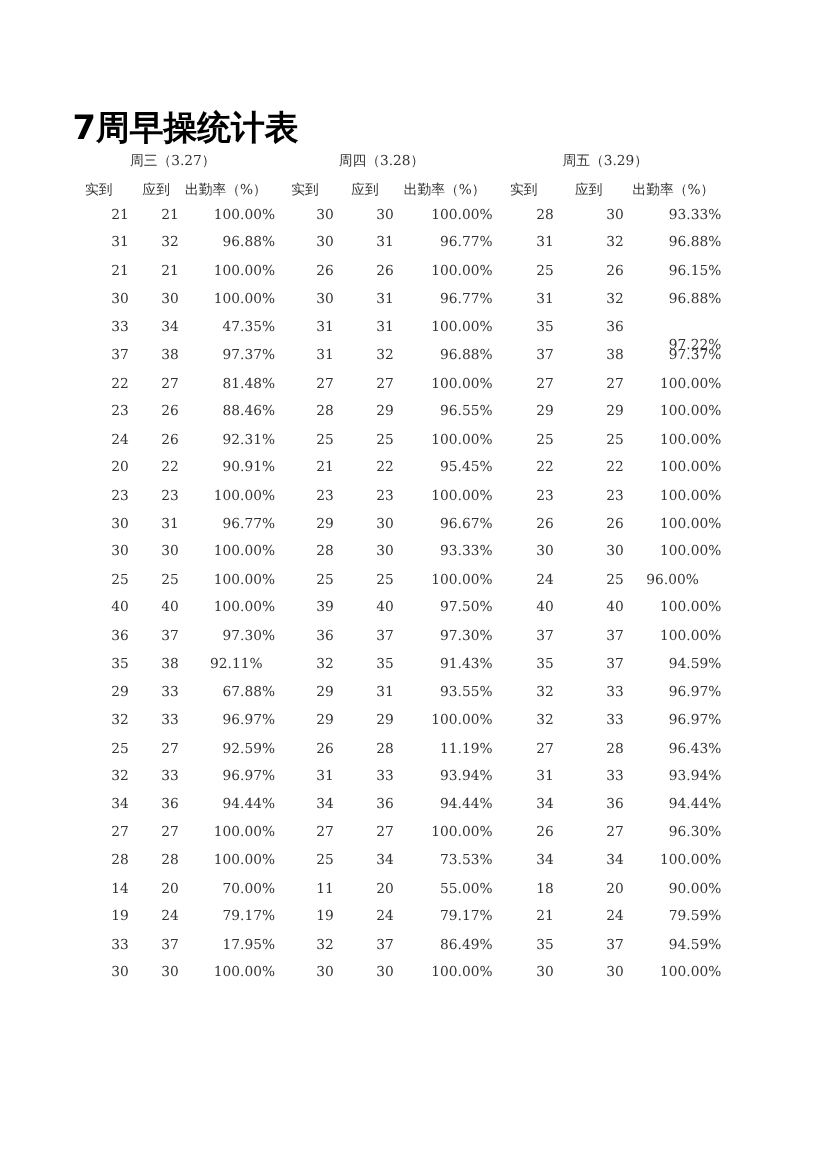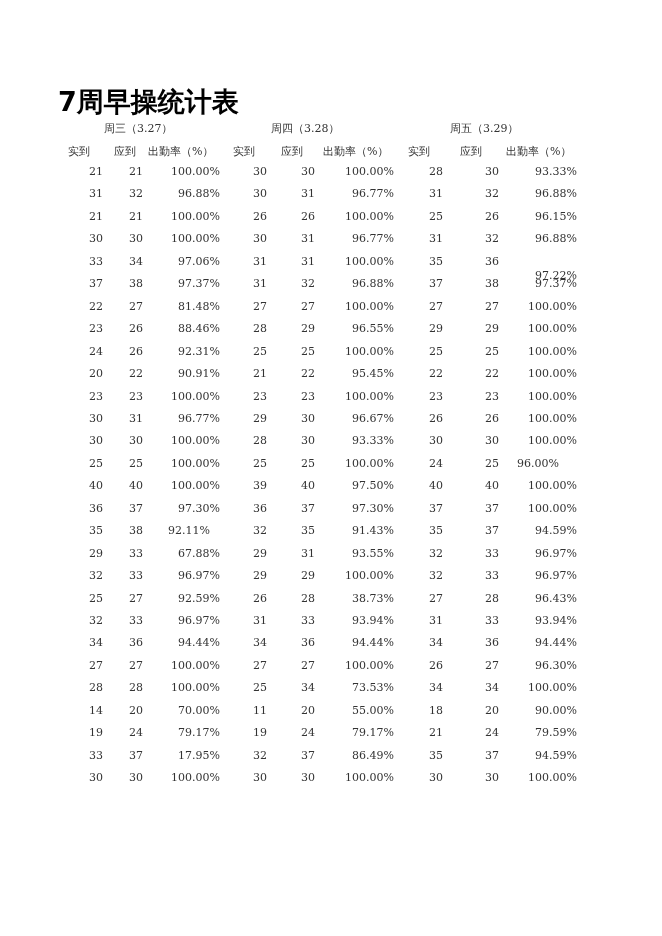--- a/index.html
+++ b/index.html
@@ -66,21 +66,21 @@
     <div class="cell num" style="left: 121px; top: 232.35px;">30</div>
     <div class="cell pct" style="left: 150px; top: 232.35px;">100.00%</div>
     <div class="cell num" style="left: 245px; top: 232.35px;">30</div>
     <div class="cell num" style="left: 293px; top: 232.35px;">31</div>
     <div class="cell pct" style="left: 324px; top: 232.35px;">96.77%</div>
     <div class="cell num" style="left: 421px; top: 232.35px;">31</div>
     <div class="cell num" style="left: 477px; top: 232.35px;">32</div>
     <div class="cell pct" style="left: 507px; top: 232.35px;">96.88%</div>
     <div class="cell num" style="left: 81px; top: 254.8px;">33</div>
     <div class="cell num" style="left: 121px; top: 254.8px;">34</div>
-    <div class="cell pct" style="left: 150px; top: 254.8px;">97.06%</div>
+    <div class="cell pct" style="left: 150px; top: 254.8px;">47.35%</div>
     <div class="cell num" style="left: 245px; top: 254.8px;">31</div>
     <div class="cell num" style="left: 293px; top: 254.8px;">31</div>
     <div class="cell pct" style="left: 324px; top: 254.8px;">100.00%</div>
     <div class="cell num" style="left: 421px; top: 254.8px;">35</div>
     <div class="cell num" style="left: 477px; top: 254.8px;">36</div>
     <div class="cell pct" style="left: 507px; top: 269px;">97.22%</div>
     <div class="cell num" style="left: 81px; top: 277.25px;">37</div>
     <div class="cell num" style="left: 121px; top: 277.25px;">38</div>
     <div class="cell pct" style="left: 150px; top: 277.25px;">97.37%</div>
     <div class="cell num" style="left: 245px; top: 277.25px;">31</div>
@@ -204,21 +204,21 @@
     <div class="cell num" style="left: 293px; top: 569.1px;">29</div>
     <div class="cell pct" style="left: 324px; top: 569.1px;">100.00%</div>
     <div class="cell num" style="left: 421px; top: 569.1px;">32</div>
     <div class="cell num" style="left: 477px; top: 569.1px;">33</div>
     <div class="cell pct" style="left: 507px; top: 569.1px;">96.97%</div>
     <div class="cell num" style="left: 81px; top: 591.55px;">25</div>
     <div class="cell num" style="left: 121px; top: 591.55px;">27</div>
     <div class="cell pct" style="left: 150px; top: 591.55px;">92.59%</div>
     <div class="cell num" style="left: 245px; top: 591.55px;">26</div>
     <div class="cell num" style="left: 293px; top: 591.55px;">28</div>
-    <div class="cell pct" style="left: 324px; top: 591.55px;">38.73%</div>
+    <div class="cell pct" style="left: 324px; top: 591.55px;">11.19%</div>
     <div class="cell num" style="left: 421px; top: 591.55px;">27</div>
     <div class="cell num" style="left: 477px; top: 591.55px;">28</div>
     <div class="cell pct" style="left: 507px; top: 591.55px;">96.43%</div>
     <div class="cell num" style="left: 81px; top: 614px;">32</div>
     <div class="cell num" style="left: 121px; top: 614px;">33</div>
     <div class="cell pct" style="left: 150px; top: 614px;">96.97%</div>
     <div class="cell num" style="left: 245px; top: 614px;">31</div>
     <div class="cell num" style="left: 293px; top: 614px;">33</div>
     <div class="cell pct" style="left: 324px; top: 614px;">93.94%</div>
     <div class="cell num" style="left: 421px; top: 614px;">31</div>

